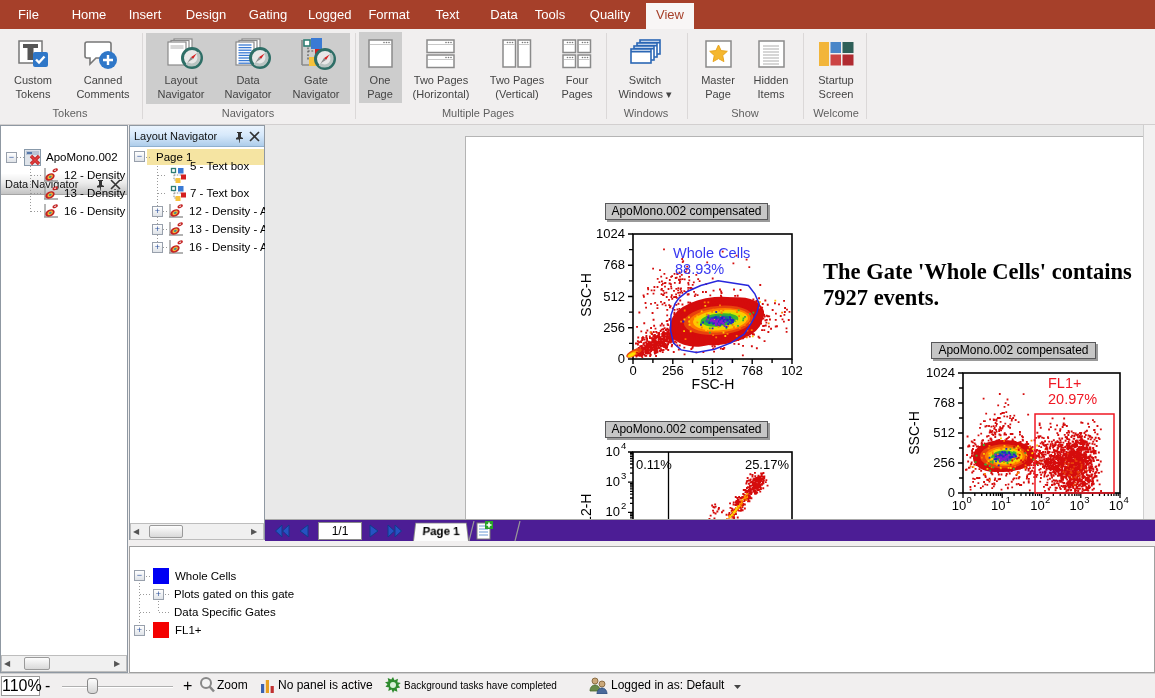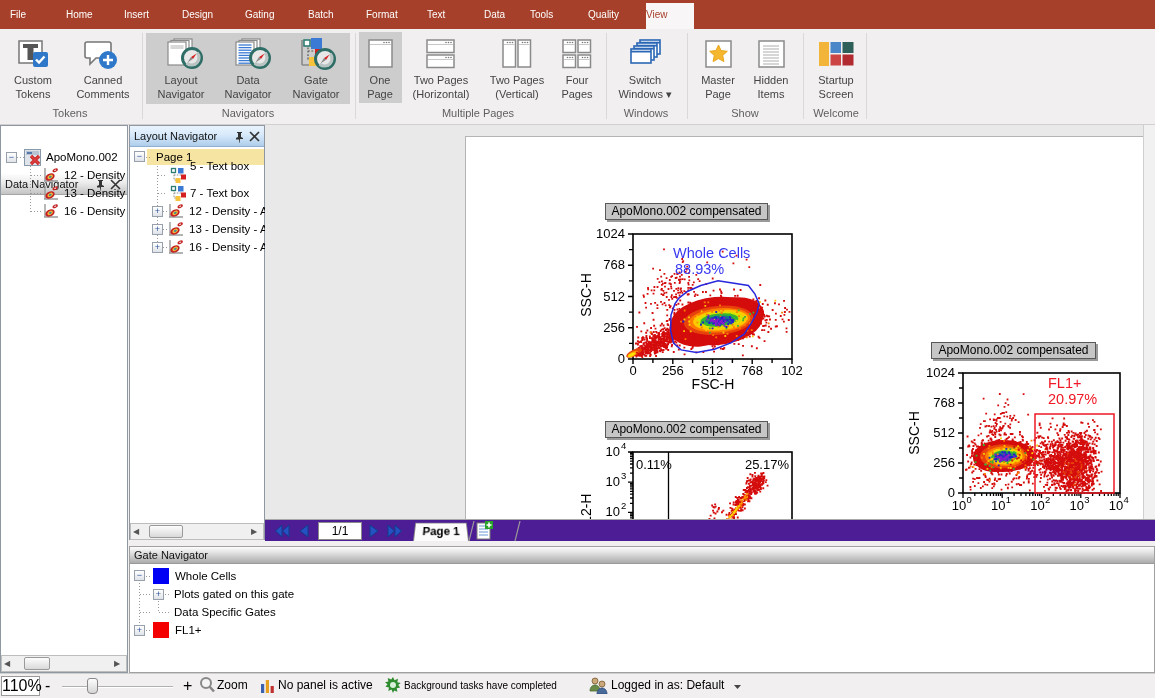--- a/index.html
+++ b/index.html
@@ -3,21 +3,21 @@
 <meta charset="utf-8">
 <style>
 * { margin:0; padding:0; box-sizing:border-box; }
 html,body { width:1155px; height:698px; overflow:hidden; background:#f1efef;
   font-family:"Liberation Sans", sans-serif; }
 .abs { position:absolute; }
 #root { position:relative; width:1155px; height:698px; }
 
 
 #tabbar { position:absolute; left:0; top:0; width:1155px; height:29px; background:#a6402a; }
-.tab { position:absolute; top:0; height:29px; line-height:29px; color:#fff; font-size:10px; text-align:left; }
+.tab { position:absolute; top:0; height:29px; line-height:29px; color:#fff; font-size:13px; text-align:center; }
 .tab.active { background:#f8f6f6; color:#a6402a; top:3px; height:26px; line-height:24px; }
 
 
 #ribbon { position:absolute; left:0; top:29px; width:1155px; height:96px; background:#f1efef; border-bottom:1px solid #d2cfcf; }
 .rsep { position:absolute; top:33px; width:1px; height:86px; background:#dbd8d8; }
 .rlabel { position:absolute; top:107px; width:120px; text-align:center; font-size:11px; color:#5f5f5f; }
 .rbtn-text { position:absolute; width:110px; text-align:center; font-size:11px; color:#444; line-height:13.5px; }
 .graybox { position:absolute; background:#cdcdcd; }
 
 
@@ -55,21 +55,21 @@
 </head>
 <body>
 <div id="root">
 
 <div id="tabbar"></div>
 <div class="tab" style="left:10px;width:37px;">File</div>
 <div class="tab" style="left:66px;width:46px;">Home</div>
 <div class="tab" style="left:124px;width:42px;">Insert</div>
 <div class="tab" style="left:182px;width:48px;">Design</div>
 <div class="tab" style="left:245px;width:46px;">Gating</div>
-<div class="tab" style="left:308px;width:42px;">Batch</div>
+<div class="tab" style="left:308px;width:42px;">Logged</div>
 <div class="tab" style="left:366px;width:46px;">Format</div>
 <div class="tab" style="left:427px;width:41px;">Text</div>
 <div class="tab" style="left:484px;width:40px;">Data</div>
 <div class="tab" style="left:530px;width:40px;">Tools</div>
 <div class="tab" style="left:588px;width:44px;">Quality</div>
 <div class="tab active" style="left:646px;width:48px;">View</div>
 
 <div id="ribbon"></div>
 <div class="graybox" style="left:146px;top:33px;width:204px;height:71px;"></div>
 <div class="graybox" style="left:359px;top:32px;width:43px;height:71px;"></div>
@@ -388,20 +388,21 @@
   <div class="sarrow" style="left:2px;top:1px;">◀</div>
   <div class="sarrow" style="left:120px;top:1px;">▶</div>
   <div class="sthumb" style="left:18px;top:1px;width:34px;height:13px;"></div>
 </div>
 
 <div id="canvas">
   <div id="page"></div>
   <div class="plotlabel" style="left:340px;top:78px;width:163px;height:17px;line-height:15px;">ApoMono.002 compensated</div>
   <div class="plotlabel" style="left:340px;top:296px;width:163px;height:17px;line-height:15px;">ApoMono.002 compensated</div>
   <div class="plotlabel" style="left:666px;top:217px;width:165px;height:17px;line-height:15px;">ApoMono.002 compensated</div>
+  <div class="abs" style="left:558px;top:134px;width:320px;font-family:'Liberation Serif',serif;font-weight:bold;font-size:22.5px;line-height:26px;color:#000;">The Gate 'Whole Cells' contains 7927 events.</div>
   <svg class="abs" style="left:0;top:0;" width="878" height="394" viewBox="0 0 878 394">
         <rect x="368" y="109" width="159" height="125" fill="#fff" stroke="#000" stroke-width="1.6"></rect>
         <path d="M363 109.0h5M364 124.6h4M363 140.2h5M364 155.9h4M363 171.5h5M364 187.1h4M363 202.8h5M364 218.4h4M363 234.0h5M368.0 234v5M387.9 234v4M407.8 234v5M427.6 234v4M447.5 234v5M467.4 234v4M487.2 234v5M507.1 234v4M527.0 234v5" stroke="#000" stroke-width="1.4" fill="none"></path>
         <text x="360" y="113.0" font-size="13" text-anchor="end">1024</text>
         <text x="360" y="144.2" font-size="13" text-anchor="end">768</text>
         <text x="360" y="175.5" font-size="13" text-anchor="end">512</text>
         <text x="360" y="206.8" font-size="13" text-anchor="end">256</text>
         <text x="360" y="238.0" font-size="13" text-anchor="end">0</text>
         <text x="368.0" y="250" font-size="13" text-anchor="middle">0</text>
         <text x="407.8" y="250" font-size="13" text-anchor="middle">256</text>
@@ -521,23 +522,20 @@
         <rect x="9" y="2" width="13" height="16" fill="#fff" stroke="#7a7a7a" stroke-width="1"></rect>
         <path d="M11 5h9M11 8h9M11 11h9M11 14h9" stroke="#6a9ad4" stroke-width="1.2"></path>
         <rect x="17" y="0" width="8" height="8" fill="#28a228"></rect>
         <path d="M21 1.5v5M18.5 4h5" stroke="#fff" stroke-width="1.6"></path>
       </svg>
   <div id="pnbox">1/1</div>
   <div id="ptab">Page 1</div>
 </div>
 
 <div id="gateNav"></div>
-<div class="panel-hdr" style="left:130px;top:547px;width:1024px;height:17px;line-height:17px;background:linear-gradient(#fdfdfd,#dedede 40%,#ababab);border-bottom:1px solid #9a9a9a;">
-  <span style="margin-left:4px;">Gate Navigator</span>
-</div>
 <div class="ebox" style="left:134px;top:570px;">−</div>
 <div class="dotv" style="left:139px;top:583px;height:47px;"></div>
 <div class="doth" style="left:146px;top:576px;width:6px;"></div>
 <div class="doth" style="left:140px;top:594px;width:12px;"></div>
 <div class="doth" style="left:140px;top:612px;width:12px;"></div>
 <div class="doth" style="left:146px;top:630px;width:6px;"></div>
 <div class="ebox" style="left:153px;top:589px;">+</div>
 <div class="dotv" style="left:158px;top:601px;height:11px;"></div>
 <div class="doth" style="left:165px;top:594px;width:6px;"></div>
 <div class="doth" style="left:159px;top:612px;width:12px;"></div>

